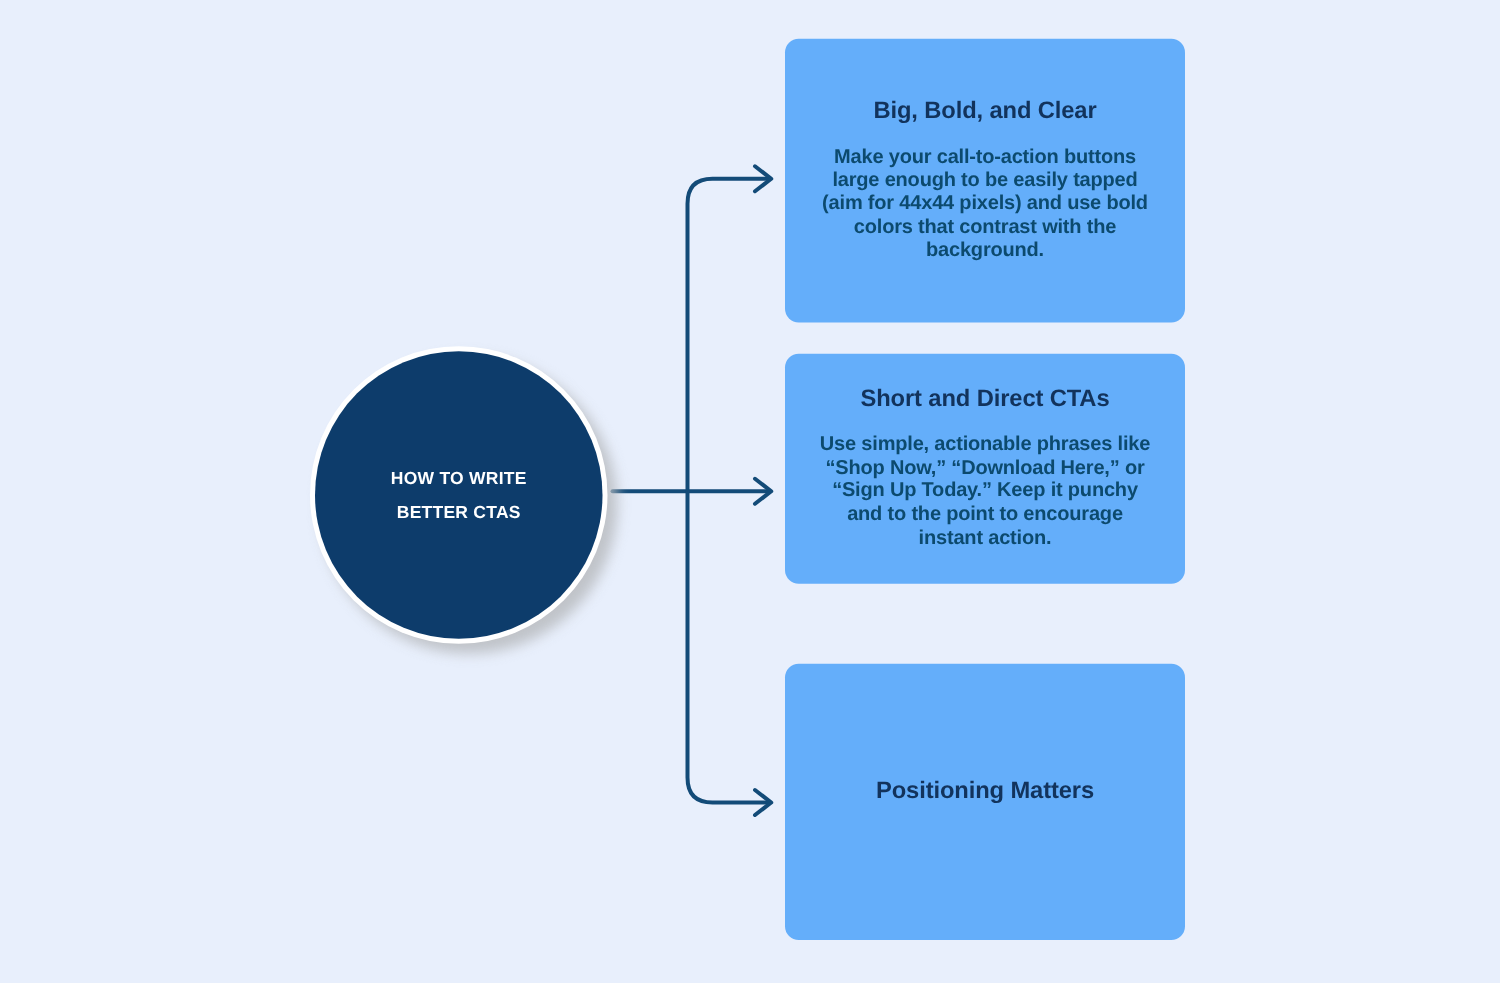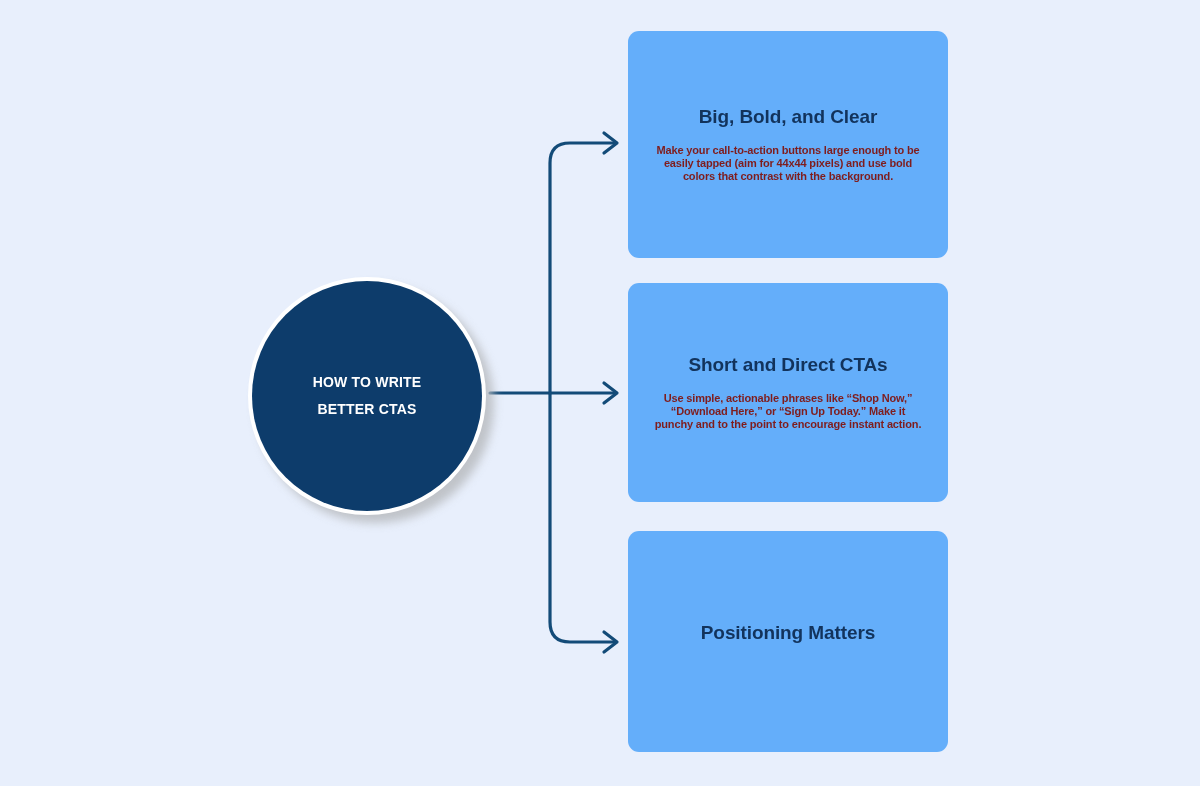--- a/index.html
+++ b/index.html
@@ -91,35 +91,35 @@
     background: #64aefa;
     border-radius: 11px;
     box-sizing: border-box;
     padding: 0 24px;
     display: flex;
     flex-direction: column;
     align-items: center;
     justify-content: center;
   }
   .card-1 { top: 31px;  height: 227px; }
-  .card-2 { top: 283px; height: 219px; }
+  .card-2 { top: 283px; height: 184px; }
   .card-3 { top: 531px; height: 221px; }
 
   .card-title {
     color: #12335c;
     font-size: 19px;
     font-weight: bold;
     text-align: center;
     letter-spacing: -0.1px;
     margin: 0 0 14px 0;
     line-height: 1.2;
   }
   .card-body {
-    color: #7f1d1d;
-    font-size: 11px;
+    color: #0c4a6e;
+    font-size: 16px;
     font-weight: bold;
     text-align: center;
     line-height: 1.18;
     letter-spacing: -0.15px;
     margin: 0;
     max-width: 292px;
   }
   .card-1 .card-title { margin-bottom: 16px; }
   .card-1 .card-body  { max-width: 296px; }
   .card-2 .card-title { margin-bottom: 15px; }
@@ -156,20 +156,20 @@
     </div>
   </div>
 
   <div class="card card-1">
     <div class="card-title">Big, Bold, and Clear</div>
     <div class="card-body">Make your call-to-action buttons large enough to be easily tapped (aim for 44x44 pixels) and use bold colors that contrast with the background.</div>
   </div>
 
   <div class="card card-2">
     <div class="card-title">Short and Direct CTAs</div>
-    <div class="card-body">Use simple, actionable phrases like “Shop Now,” “Download Here,” or “Sign Up Today.” Make it punchy and to the point to encourage instant action.</div>
+    <div class="card-body">Use simple, actionable phrases like “Shop Now,” “Download Here,” or “Sign Up Today.” Keep it punchy and to the point to encourage instant action.</div>
   </div>
 
   <div class="card card-3">
     <div class="card-title">Positioning Matters</div>
   </div>
 
 </div>
 
 </body></html>

